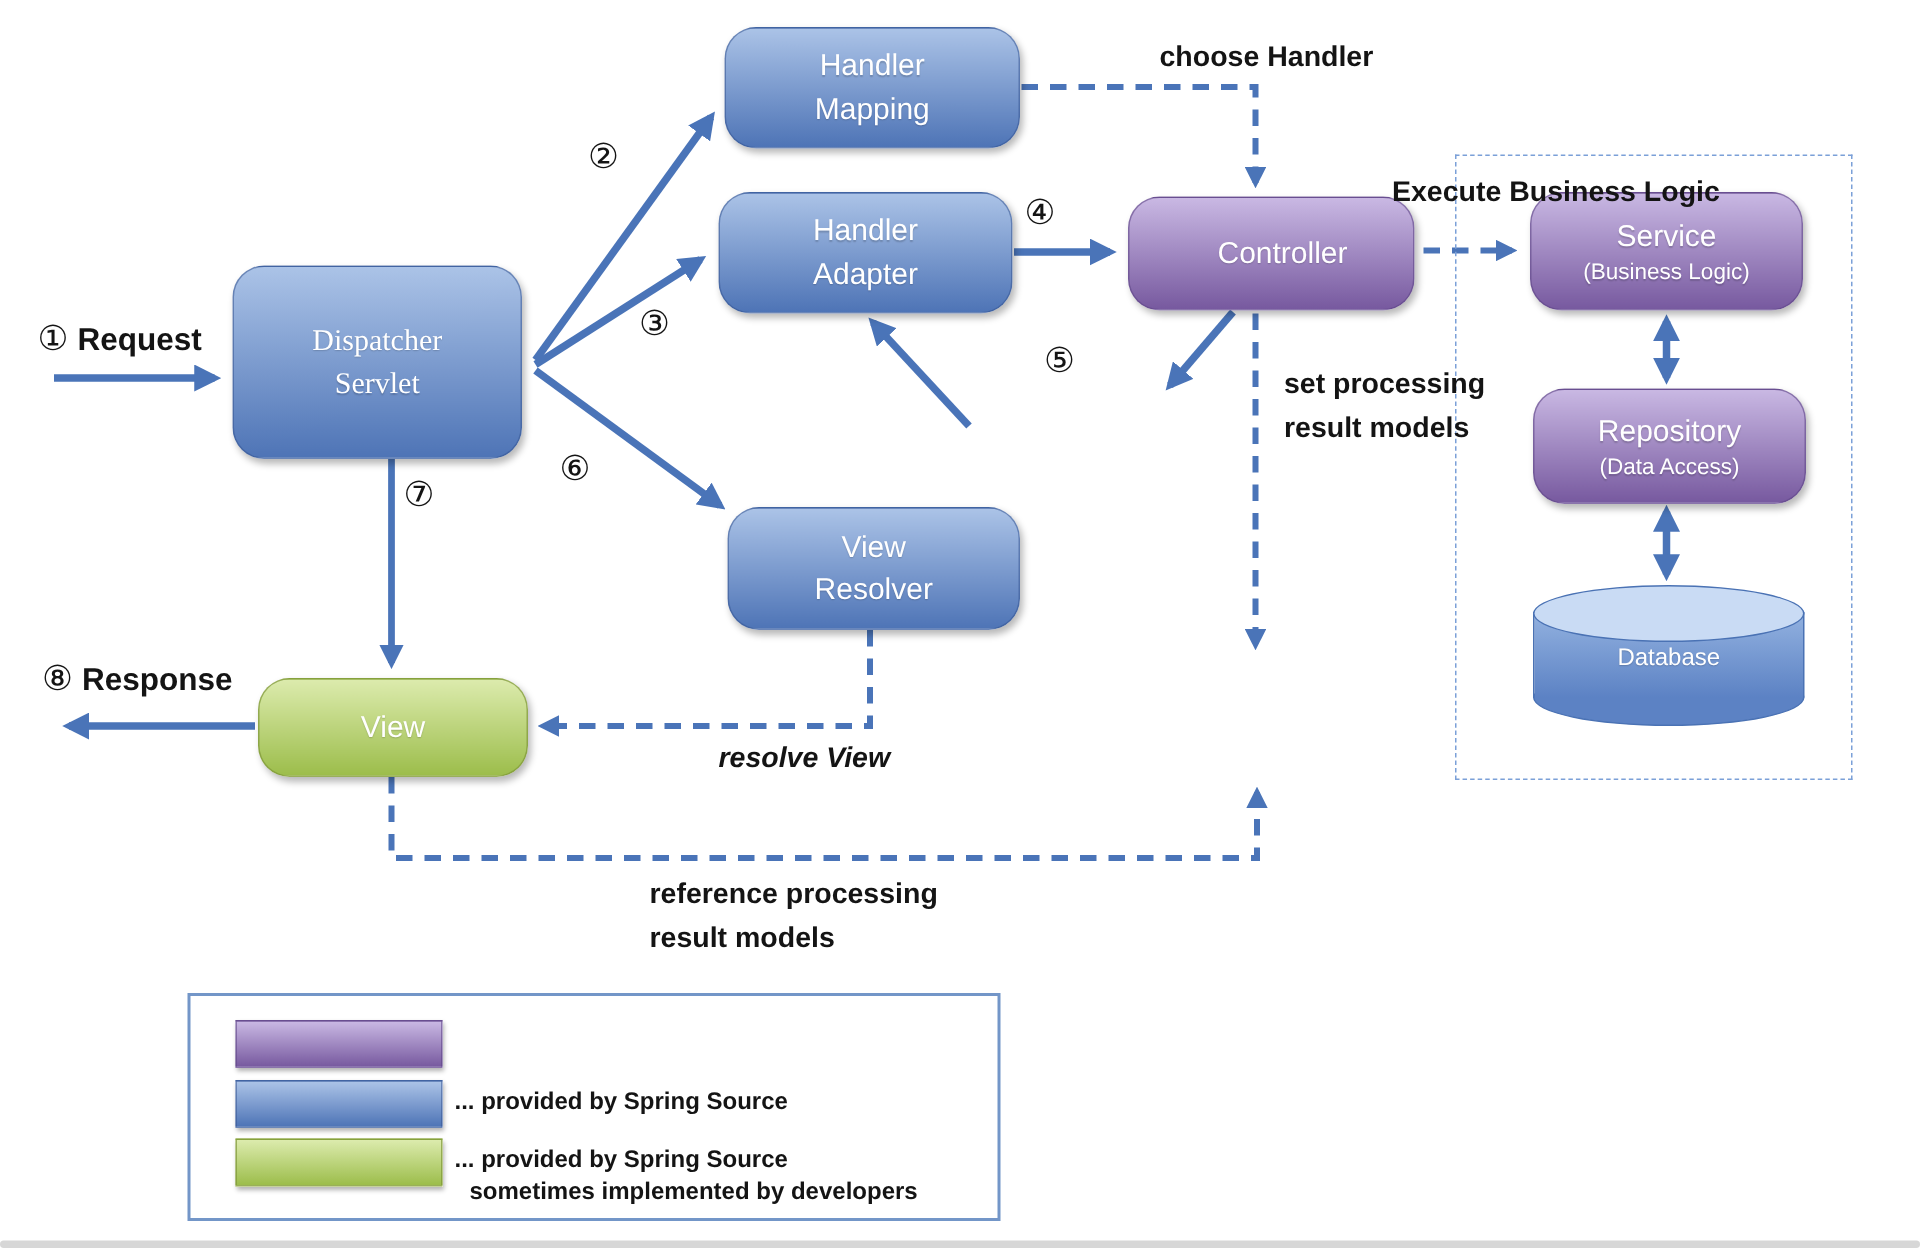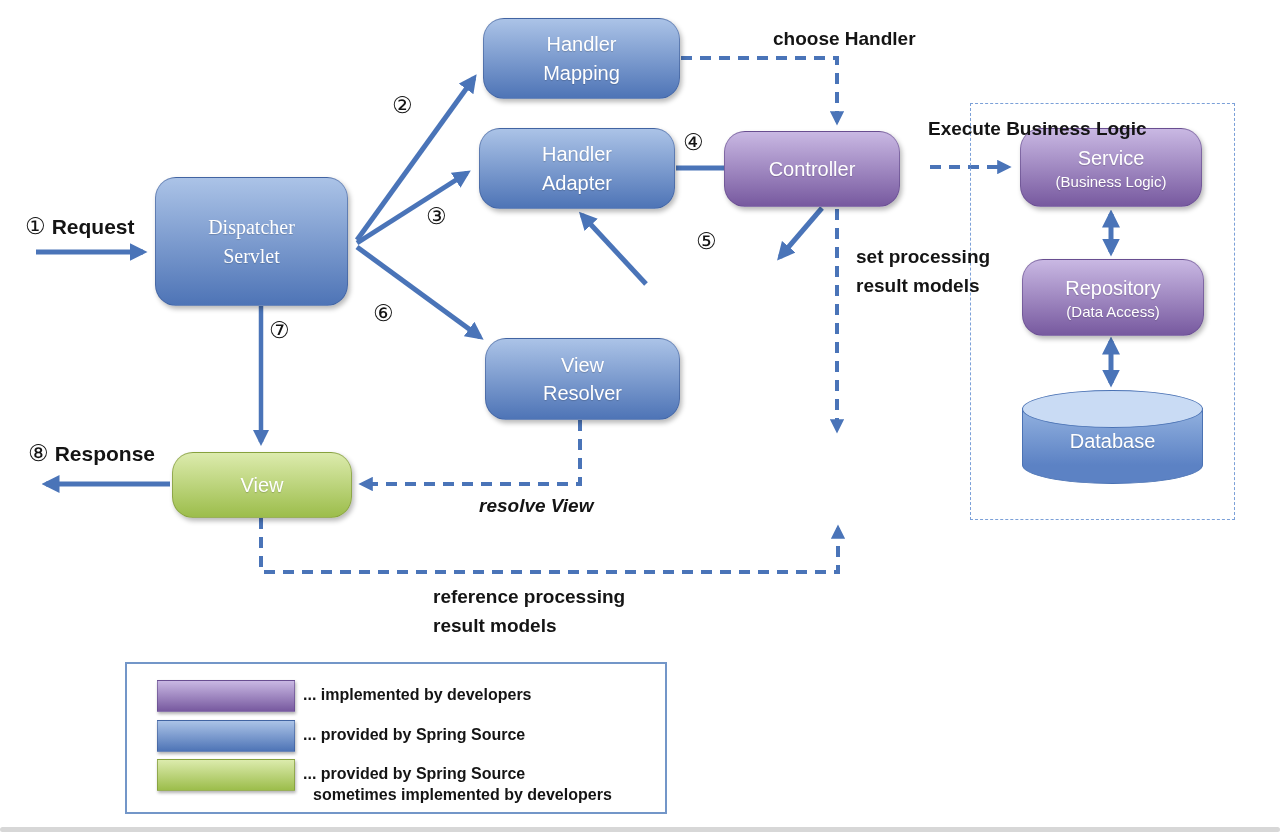--- a/index.html
+++ b/index.html
@@ -37,21 +37,21 @@
   
   .cyl{position:absolute;left:1022px;top:390px;width:181px;height:93px;z-index:2;}
   .cyl .bottom{position:absolute;left:0;top:56px;width:179px;height:36px;border-radius:50%;
     background:#5c82c4;border:1px solid #4a72b4;}
   .cyl .body{position:absolute;left:0;top:18px;width:179px;height:57px;
     background:linear-gradient(#93b2e0,#5c82c4);
     border-left:1px solid #4a72b4;border-right:1px solid #4a72b4;}
   .cyl .top{position:absolute;left:0;top:0;width:179px;height:36px;border-radius:50%;
     background:#c9dbf4;border:1px solid #4a72b4;}
   .cyl .label{position:absolute;left:0;top:40px;width:181px;text-align:center;color:#fff;
-    font-size:20px;text-shadow:0 1px 1px rgba(0,0,0,0.18);}
+    font-size:16px;text-shadow:0 1px 1px rgba(0,0,0,0.18);}
   
   .legend{position:absolute;left:125px;top:662px;width:538px;height:148px;
     border:2px solid #7396c8;background:#ffffff;z-index:2;}
   .legend .swatch{position:absolute;left:30px;width:136px;height:30px;
     box-shadow:1px 2px 3px rgba(0,0,0,0.3);}
   .legend .lab{position:absolute;left:176px;color:#141414;font-weight:600;font-size:16px;line-height:1.3;}
   .legend .lab .l2{display:block;margin-left:10px;}
   .page-edge{position:absolute;left:0px;top:827px;width:1280px;height:5px;
     background:#d7d7d7;border-radius:3px;z-index:0;}
 </style>
@@ -92,21 +92,21 @@
 
   <div class="node blue" style="left:155px;top:177px;width:191px;height:127px;font-family:Liberation Serif, serif;">Dispatcher
 Servlet</div>
 
   <div class="node blue" style="left:483px;top:18px;width:195px;height:79px;">Handler
 Mapping</div>
 
   <div class="node blue" style="left:479px;top:128px;width:194px;height:79px;">Handler
 Adapter</div>
 
-  <div class="node purple" style="left:724px;top:131px;width:174px;height:74px;">Controller</div>
+  <div class="node purple" style="left:752px;top:131px;width:174px;height:74px;padding-left:15px;">Controller</div>
 
 
   <div class="node blue" style="left:485px;top:338px;width:193px;height:80px;">View
 Resolver</div>
 
   <div class="node green" style="left:172px;top:452px;width:178px;height:64px;">View</div>
 
 
   <div class="node purple" style="left:1022px;top:259px;width:180px;height:75px;">
     <span>Repository</span>
@@ -144,21 +144,20 @@
   <div class="note" style="left:737px;top:24px;margin-left:36px;">choose Handler</div>
   <div class="note" style="left:928px;top:80px;margin-top:34px;">Execute Business Logic</div>
   <div class="note" style="left:856px;top:242px;">set processing
 result models</div>
   <div class="note" style="left:479px;top:491px;font-style:italic;">resolve View</div>
   <div class="note" style="left:433px;top:582px;">reference processing
 result models</div>
 
   <div class="legend">
     <div class="swatch purple" style="top:16px;"></div>
-    <div class="lab" style="top:21px;">... implemented by developers</div>
     <div class="swatch blue" style="top:56px;"></div>
     <div class="lab" style="top:61px;">... provided by Spring Source</div>
     <div class="swatch green" style="top:95px;"></div>
     <div class="lab" style="top:100px;">
       <span>... provided by Spring Source</span>
       <span class="l2">sometimes implemented by developers</span>
     </div>
   </div>
 
 </div>

